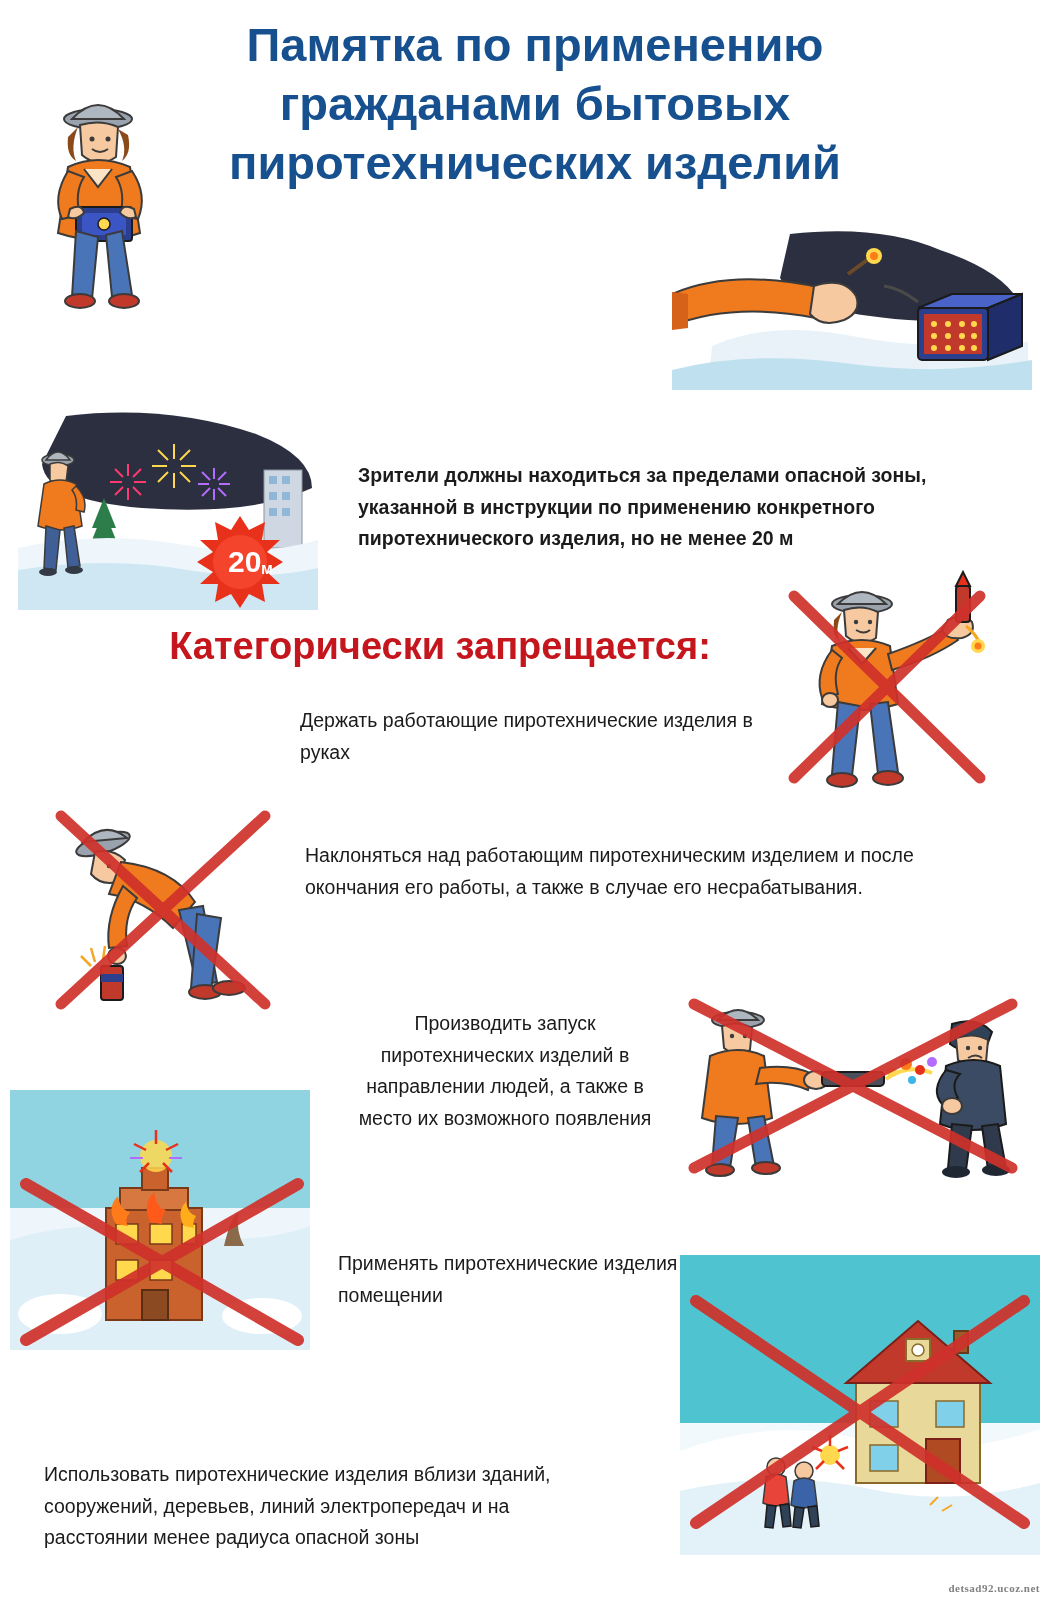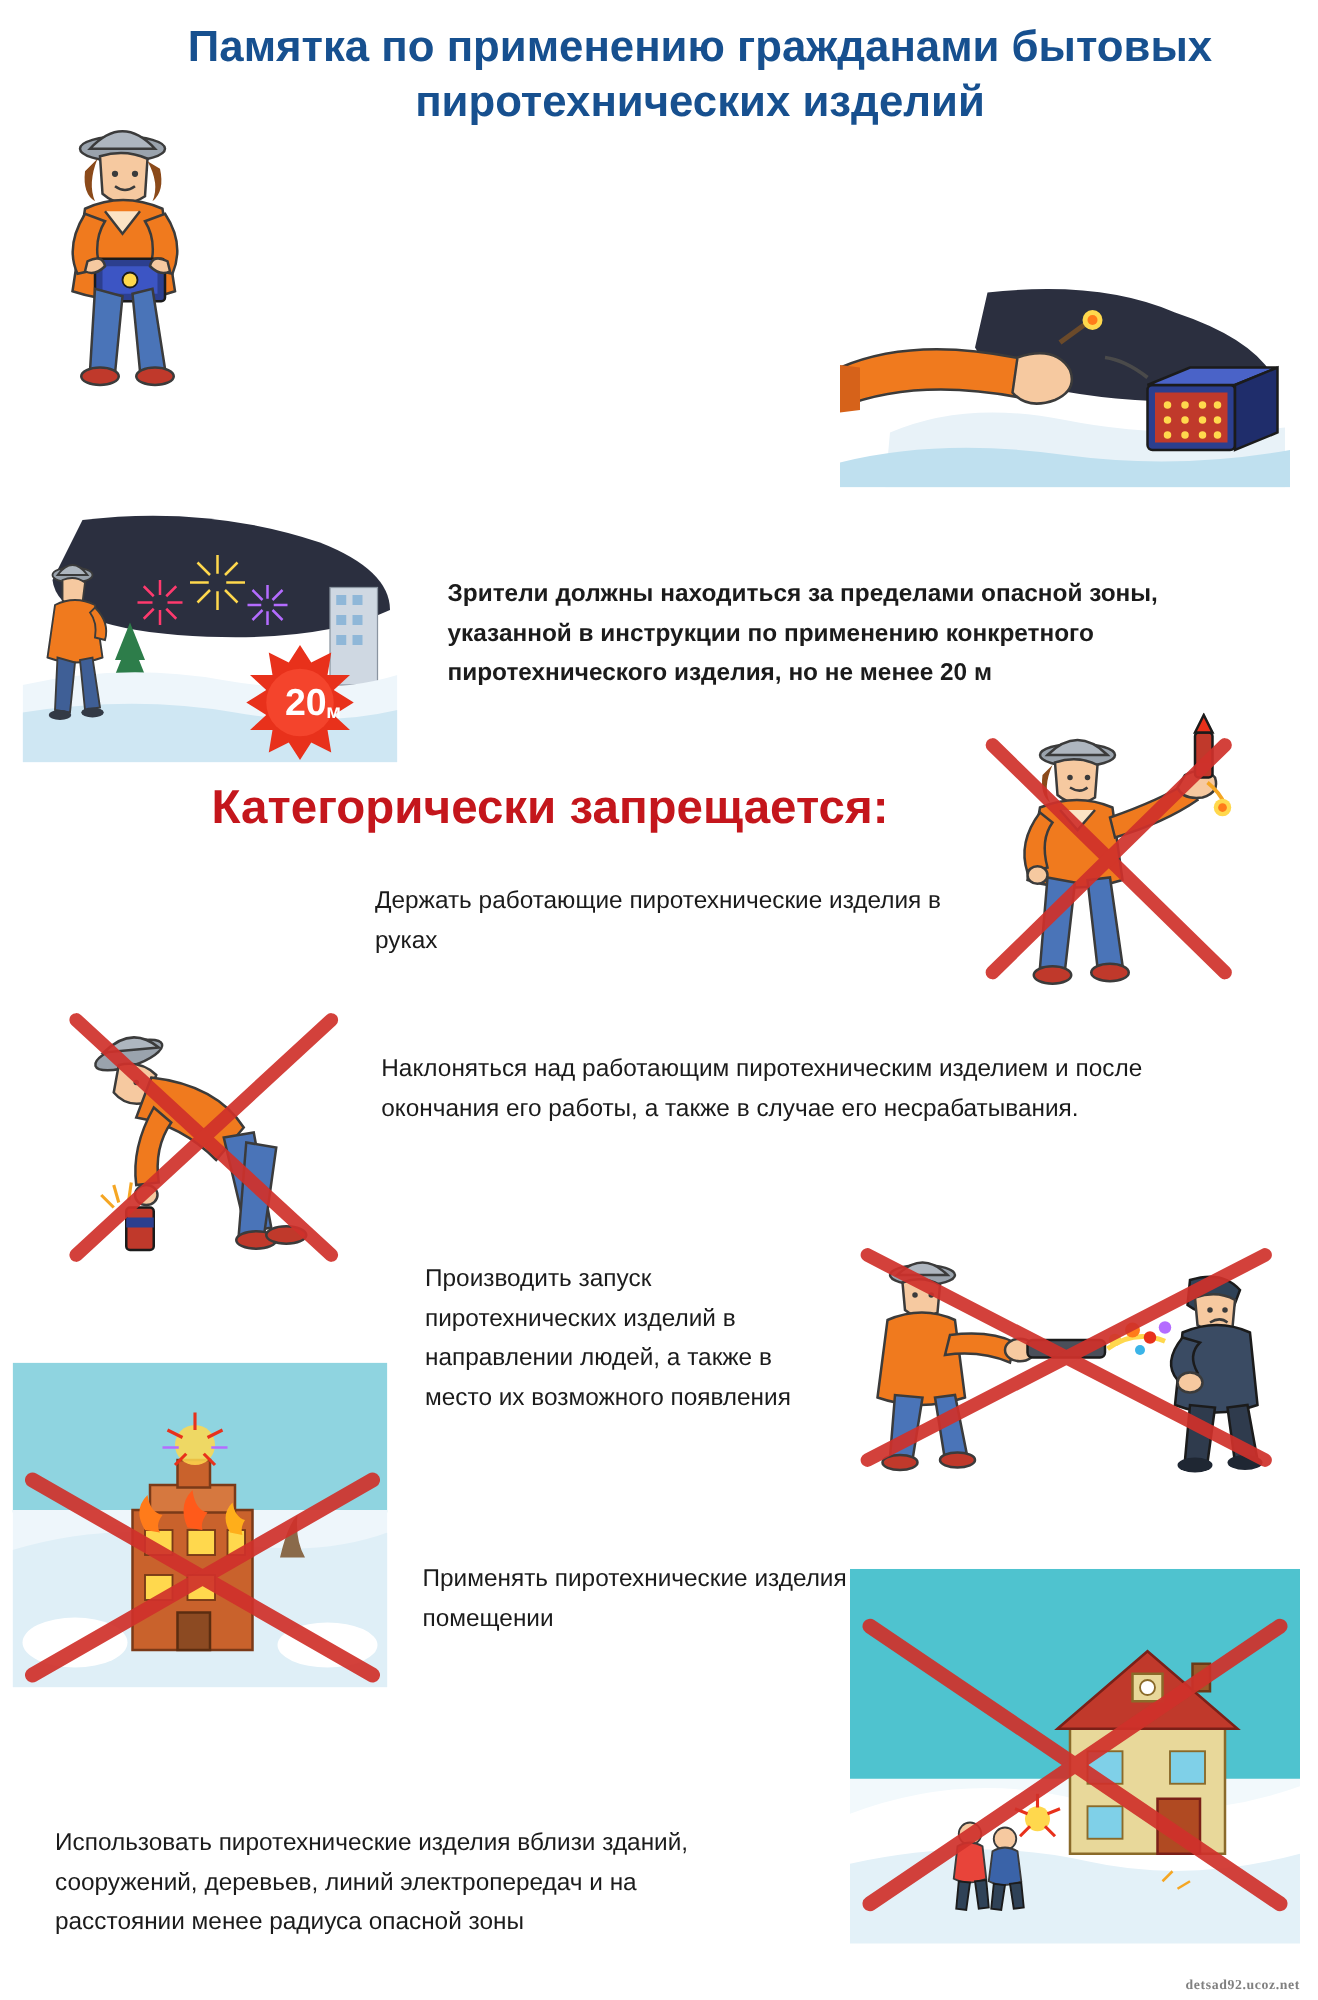--- a/index.html
+++ b/index.html
@@ -20,25 +20,24 @@
     overflow: hidden;
   }
 
   
   .title {
     position: absolute;
     left: 120px;
     top: 16px;
     width: 830px;
     text-align: center;
-    font-size: 35px;
+    font-size: 47px;
     line-height: 1.25;
     font-weight: bold;
     color: #17508f;
-    margin-left: 25px;
   }
   .ban-heading {
     position: absolute;
     left: 130px;
     top: 625px;
     width: 620px;
     text-align: center;
     font-size: 38px;
     font-weight: bold;
     color: #c4161c;
@@ -49,21 +48,21 @@
     position: absolute;
     font-size: 19.5px;
     line-height: 1.62;
     color: #1b1b1b;
   }
   .p1 { left: 213px; top: 137px;  width: 560px; }
   .p2 { left: 333px; top: 357px;  width: 390px; }
   .p3 { left: 358px; top: 460px;  width: 660px; font-weight: bold; }
   .p4 { left: 300px; top: 705px;  width: 470px; }
   .p5 { left: 305px; top: 840px;  width: 660px; }
-  .p6 { left: 340px; top: 1008px; width: 330px; }
+  .p6 { left: 340px; top: 1008px; width: 330px; text-align: center; }
   .p7 { left: 338px; top: 1248px; width: 380px; }
   .p8 { left: 44px;  top: 1459px; width: 560px; }
 
   .watermark {
     position: absolute;
     right: 14px;
     bottom: 6px;
     font-family: "Liberation Serif", serif;
     font-size: 11px;
     font-weight: bold;

